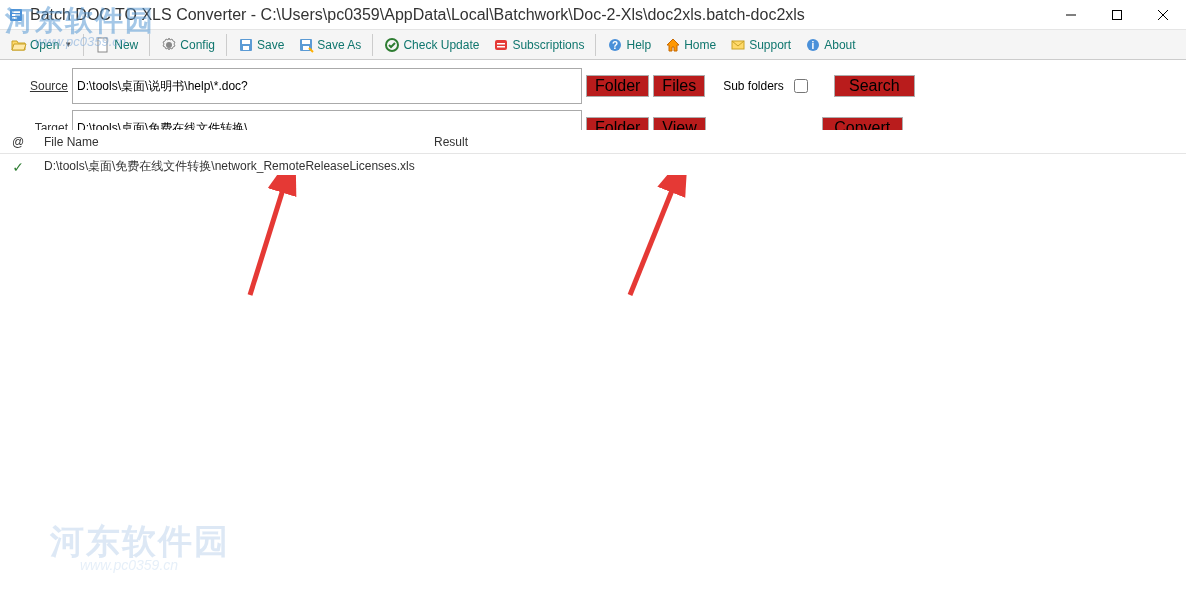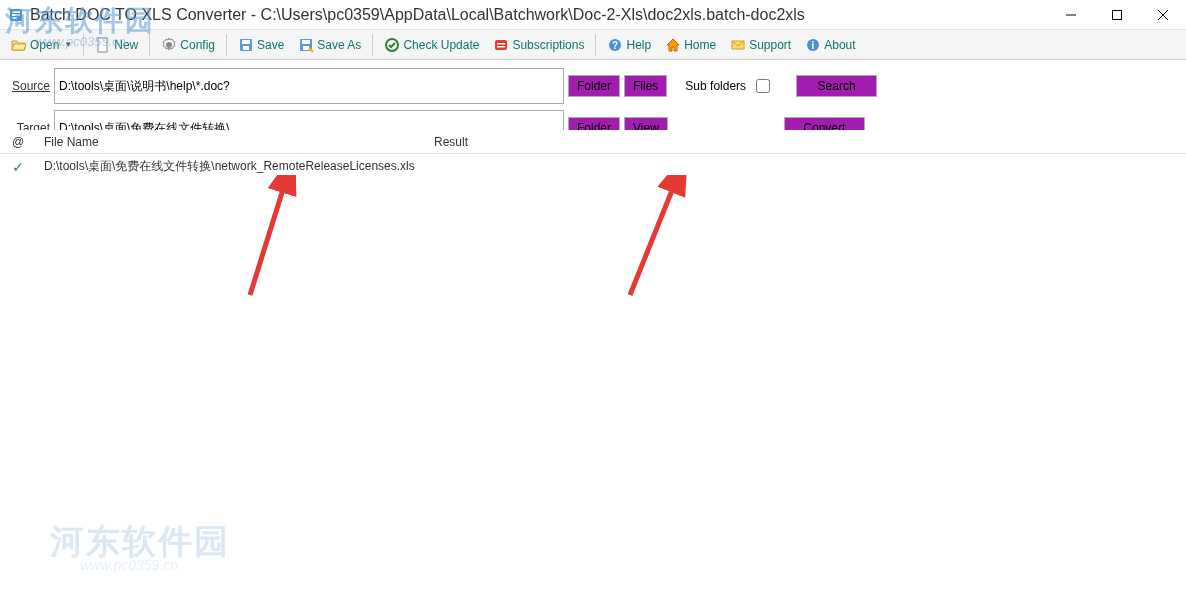--- a/index.html
+++ b/index.html
@@ -13,27 +13,27 @@
 
 
 .toolbar { height: 30px; background: #f5f5f5; border-bottom: 1px solid #ccc; display: flex; align-items: center; padding: 0 4px; font-size: 12px; }
 .toolbar .tbtn { display: flex; align-items: center; gap: 3px; padding: 3px 6px; cursor: pointer; border: 1px solid transparent; }
 .toolbar .tbtn .tlabel { color: #0f766e; }
 .toolbar .tbtn .arrow-down { font-size: 8px; color: #555; margin-left: 2px; }
 .toolbar .ticon { width: 16px; height: 16px; display: inline-flex; align-items: center; justify-content: center; }
 .toolbar .sep { width: 1px; height: 22px; background: #ccc; margin: 0 4px; }
 
 
-.paths { padding: 8px 8px; border-bottom: 4px solid #8b5cf6; }
+.paths { padding: 8px 26px; border-bottom: 4px solid #8b5cf6; }
 .path-row { display: flex; align-items: center; gap: 4px; margin-bottom: 6px; }
 .path-row:last-child { margin-bottom: 0; }
 .path-row .plabel { width: 42px; font-size: 12px; color: #333; text-align: right; text-decoration: underline; }
 .path-row .plabel::first-letter { text-decoration: underline; }
 .path-row input.path { flex: 1; max-width: 510px; height: 36px; border: 1px solid #aaa; padding: 0 4px; font-size: 12px; }
-.pbtn { height: 22px; padding: 0 8px; font-size: 12px; background: #a21caf; border: 1px solid #adadad; cursor: pointer; }
+.pbtn { height: 22px; padding: 0 8px; font-size: 16px; background: #b91c1c; border: 1px solid #adadad; cursor: pointer; }
 .pbtn.wide { width: 81px; }
 .sub-folders { font-size: 12px; margin: 0 6px 0 14px; }
 .chk { width: 14px; height: 14px; }
 
 
 .resultarea { position: absolute; left: 0; right: 0; top: 130px; bottom: 0; background: #fff; }
 .thead { height: 24px; display: flex; align-items: center; border-bottom: 1px solid #e5e5e5; font-size: 12px; color: #333; }
 .thead .th { padding: 0 8px; }
 .thead .th1 { width: 36px; text-align: center; }
 .thead .th2 { width: 390px; }

